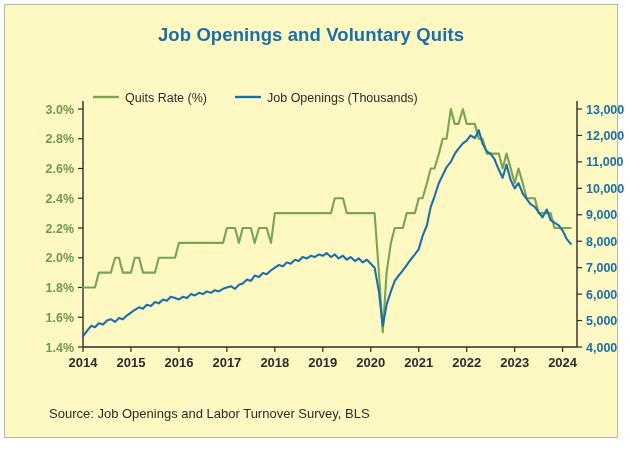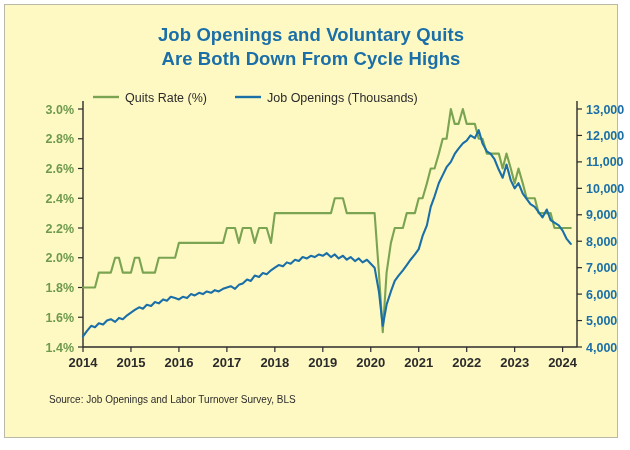--- a/index.html
+++ b/index.html
@@ -58,33 +58,32 @@
     font-weight: bold;
   }
   .tick-x {
     font-size: 13px;
     fill: #2b2b2b;
     font-weight: bold;
   }
   #source {
     position: absolute;
     left: 44px;
-    bottom: 32px;
-    font-size: 10px;
+    bottom: 16px;
+    font-size: 13px;
     color: #2b2b2b;
   }
 </style>
 </head>
 <body>
 
 <div id="frame">
 
   <div id="title">
     <span>Job Openings and Voluntary Quits</span>
-    <span class="line2">Are Both Down From Cycle Highs</span>
   </div>
 
   <div id="plotwrap">
     <svg id="chart" width="614" height="320" viewBox="0 0 614 320">
       <g id="legend-group">
           <line x1="72" y1="18" x2="98" y2="18" stroke="#7aa451" stroke-width="2.4"></line>
           <text x="104" y="22.5" text-anchor="start" class="legend-label">Quits Rate (%)</text>
           <line x1="214" y1="18" x2="240" y2="18" stroke="#1a6fa8" stroke-width="2.4"></line>
           <text x="246" y="22.5" text-anchor="start" class="legend-label">Job Openings (Thousands)</text>
         </g>

